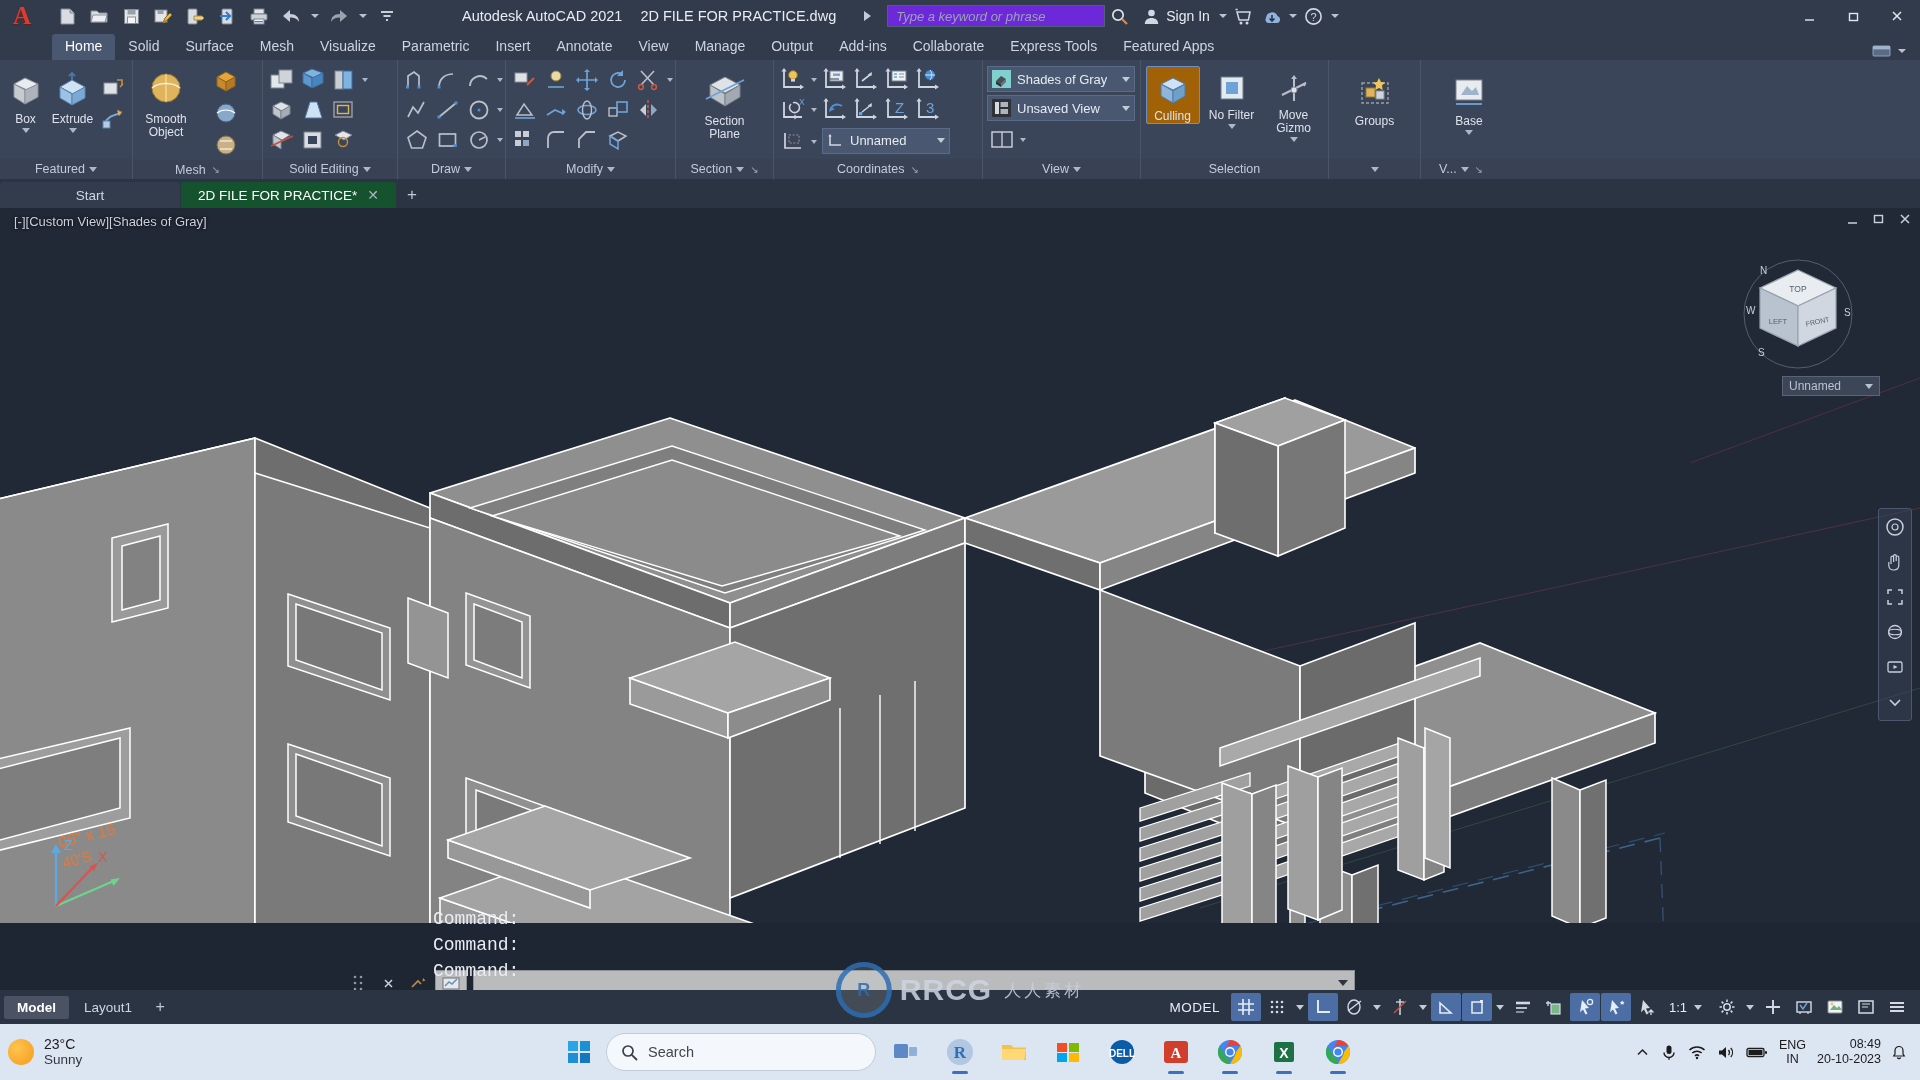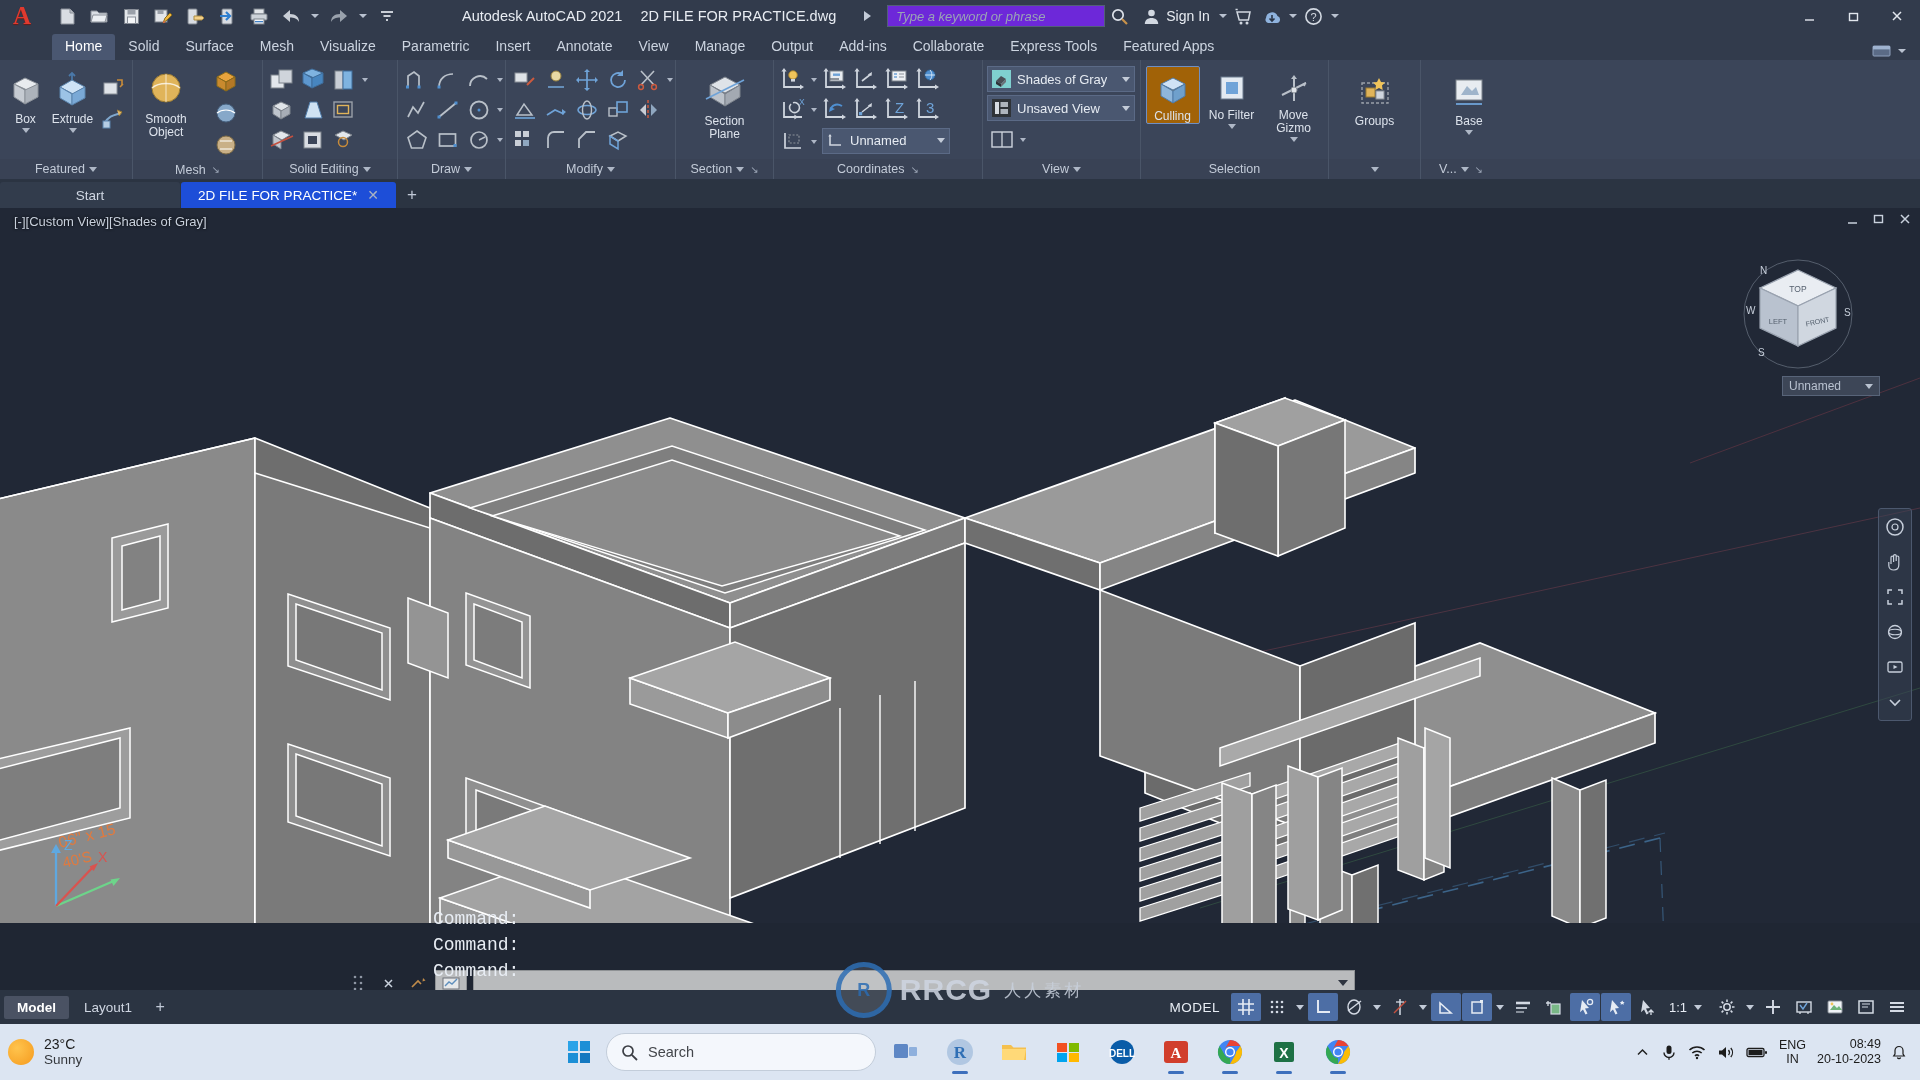--- a/index.html
+++ b/index.html
@@ -108,21 +108,21 @@
   
   .filetabs {
     flex:0 0 28px; height:28px; background:#2b3442; display:flex; align-items:flex-end;
     position:relative; z-index:15;
   }
   .ftab {
     height:26px; display:flex; align-items:center; padding:0 16px; font-size:13.5px;
     color:#cfd6e2; cursor:pointer; background:#39435580; margin-right:1px; gap:10px;
     border-radius:3px 3px 0 0; min-width:110px; justify-content:center;
   }
-  .ftab.active { background:#1d4ed8; color:#ffffff; }
+  .ftab.active { background:#14532d; color:#ffffff; }
   .ftab .x { font-size:14px; color:#aab3c2; }
   .ftab-add { width:30px;height:26px;display:flex;align-items:center;justify-content:center;font-size:17px;color:#c0c8d6;cursor:pointer;}
 
   
   .canvas-wrap { flex:1; position:relative; background:#1f2633; overflow:hidden; }
   .vp-label {
     position:absolute; top:6px; left:14px; font-size:13px; color:#c9d1dd; z-index:6;
     text-shadow:0 0 3px #000;
   }
   .vp-wincontrols { position:absolute; top:4px; right:8px; display:flex; gap:12px; z-index:6; }

